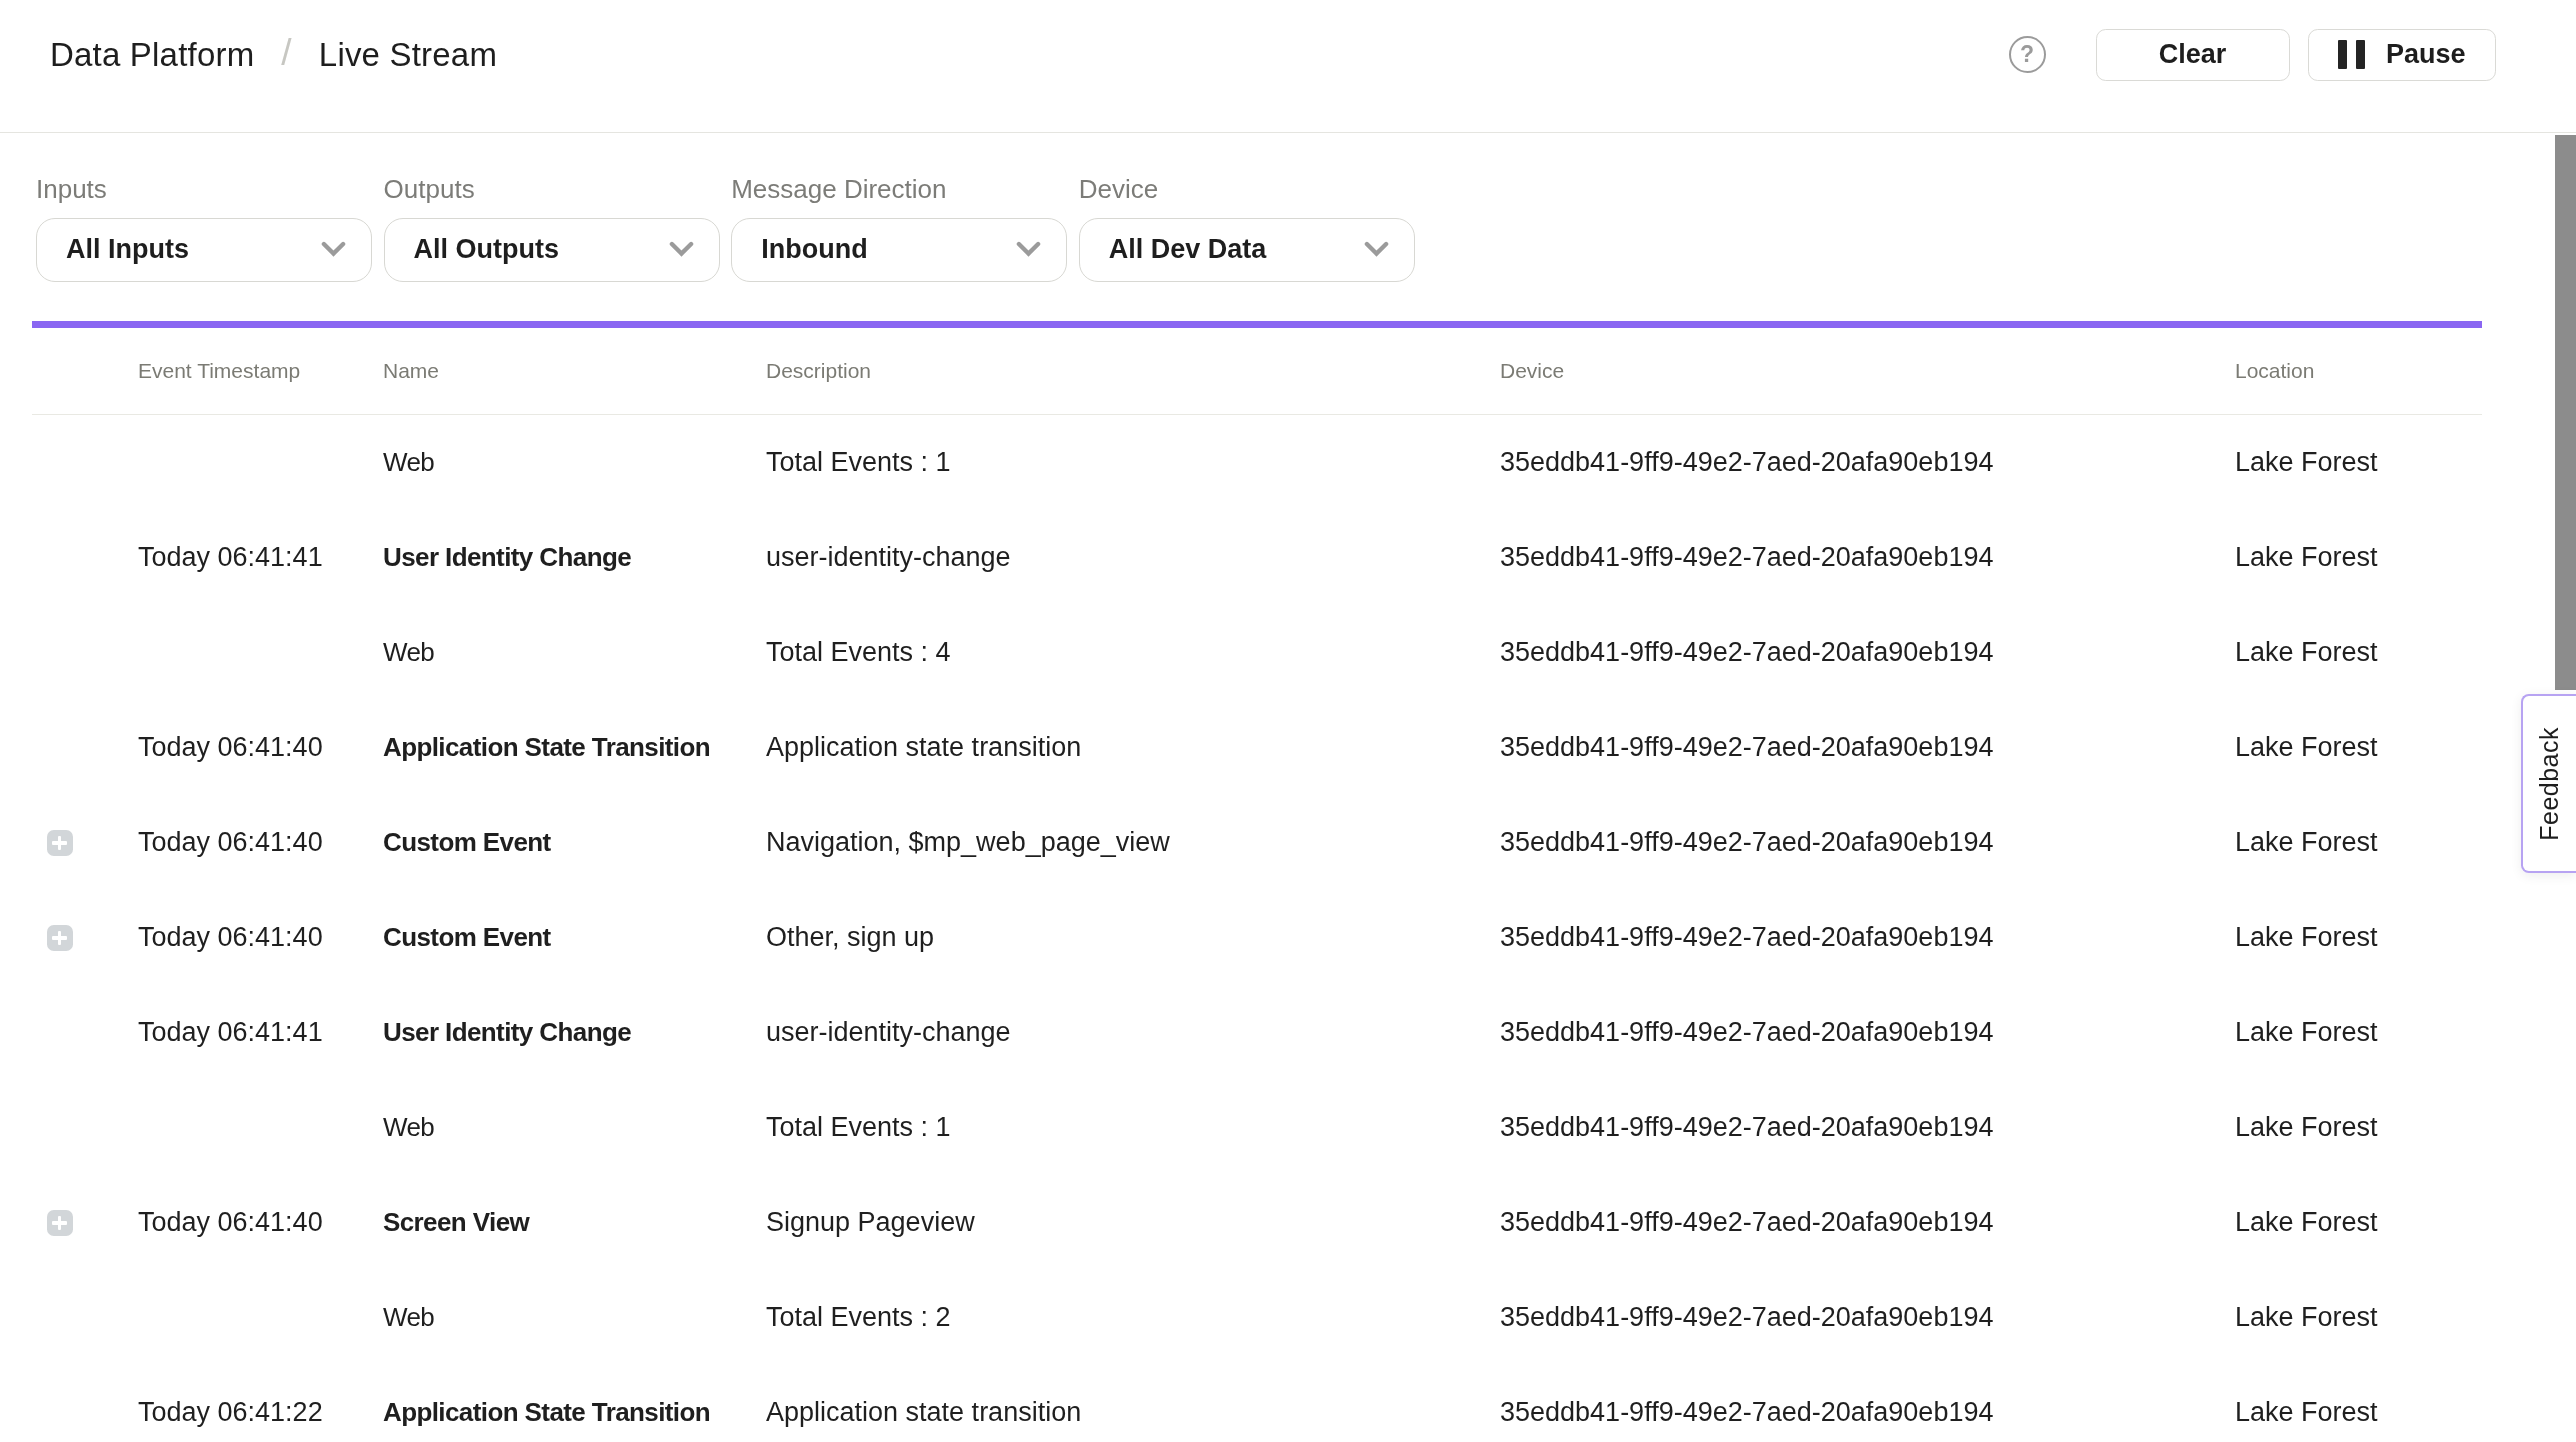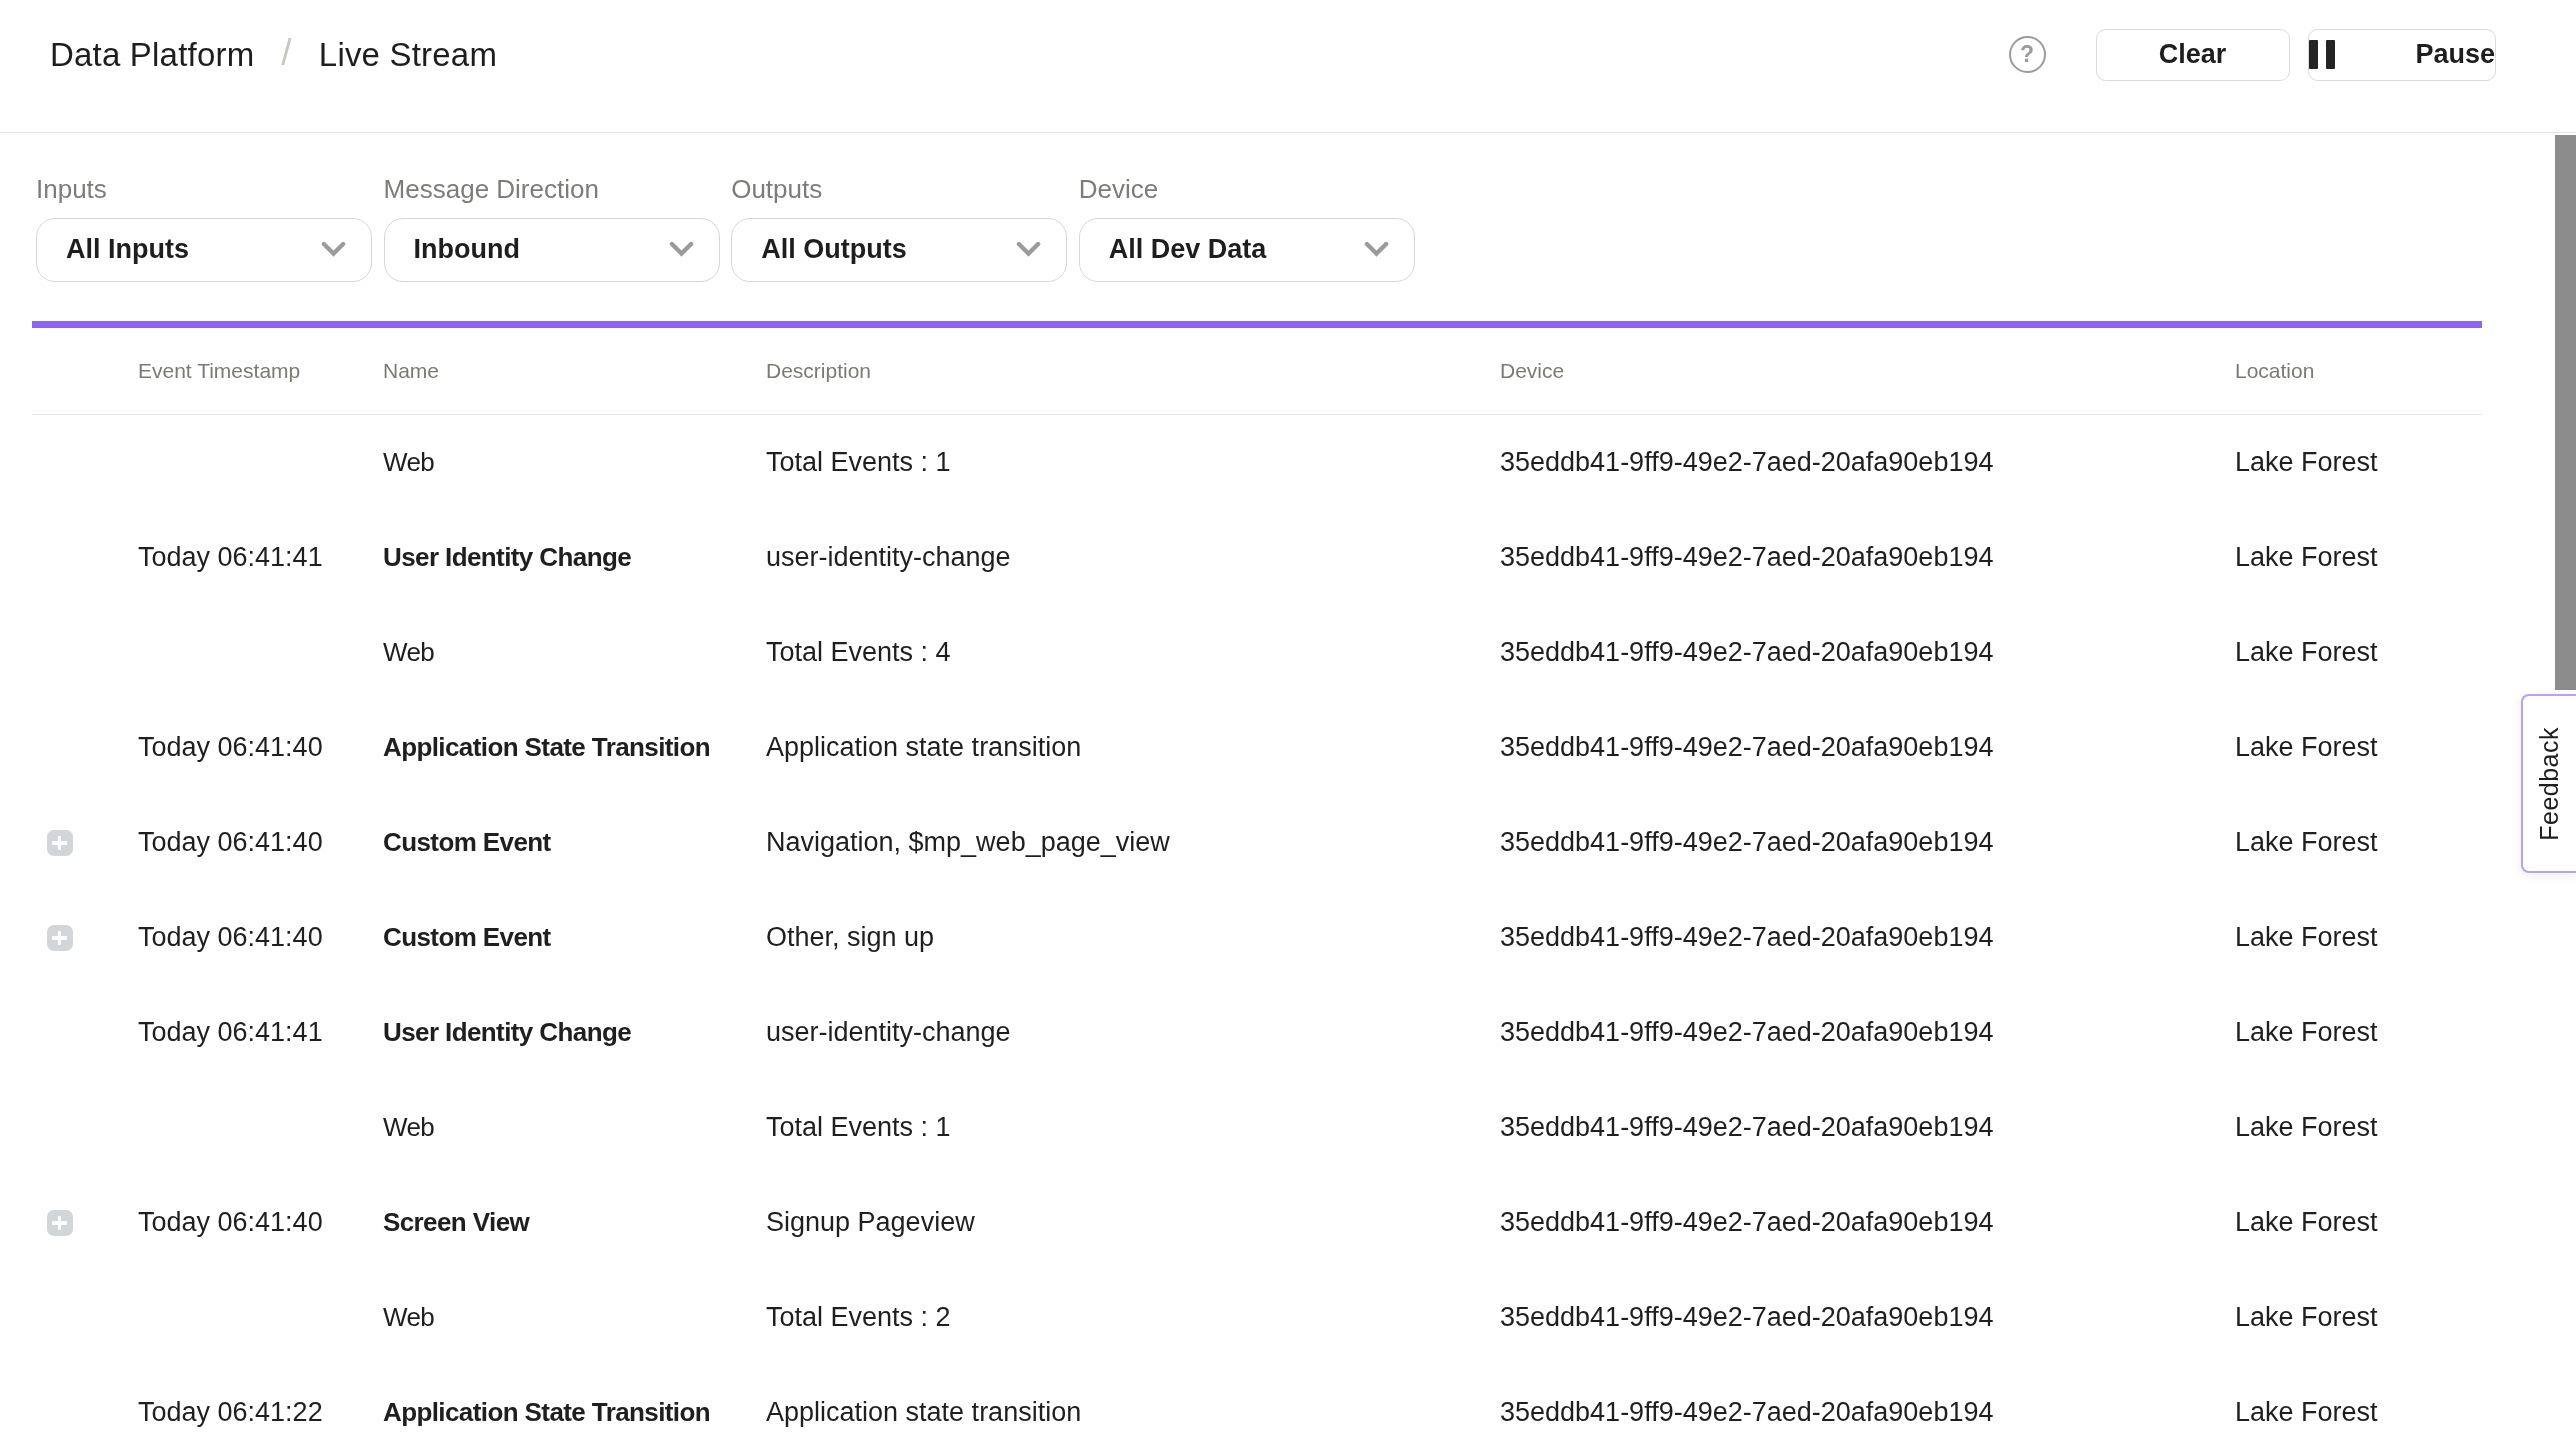--- a/index.html
+++ b/index.html
@@ -35,21 +35,21 @@
   .btn {
     height: 52px;
     background: #fff;
     border: 1.9px solid #dadad6;
     border-radius: 9.7px;
     display: flex; align-items: center; justify-content: center;
     font-size: 27px; font-weight: 700; color: #1e1e1e;
     cursor: pointer;
   }
   .btn-clear { width: 194px; margin-left: 50px; }
-  .btn-pause { width: 188px; margin-left: 18.4px; gap: 21.4px; justify-content: space-between; }
+  .btn-pause { width: 188px; margin-left: 18.4px; gap: 21.4px; }
   .pause-icon { display: flex; gap: 8.7px; }
   .pause-icon i { display: block; width: 8.7px; height: 29px; background: #242424; border-radius: 1px; }
 
   
   .filters { padding: 42px 0 0 36px; display: flex; gap: 11.6px; }
   .filter { width: 336px; }
   .filter-label { font-size: 26px; color: #7c7c78; line-height: 29px; margin-bottom: 13.6px; }
   .selectbox {
     height: 64px;
     border: 1.9px solid #d8d8d3;
@@ -153,34 +153,34 @@
     <div class="selectbox">
       <span>All Inputs</span>
       <span class="chev">
         <svg width="25" height="16.5" viewBox="0 0 26 17">
             <path d="M3 3 L13 13 L23 3" stroke="#9b9b9b" stroke-width="4.5" fill="none" stroke-linecap="round"></path>
           </svg>
       </span>
     </div>
   </div>
   <div class="filter">
-    <div class="filter-label">Message Direction</div>
+    <div class="filter-label">Outputs</div>
     <div class="selectbox">
-      <span>Inbound</span>
+      <span>All Outputs</span>
       <span class="chev">
         <svg width="25" height="16.5" viewBox="0 0 26 17">
             <path d="M3 3 L13 13 L23 3" stroke="#9b9b9b" stroke-width="4.5" fill="none" stroke-linecap="round"></path>
           </svg>
       </span>
     </div>
   </div>
   <div class="filter">
-    <div class="filter-label">Outputs</div>
+    <div class="filter-label">Message Direction</div>
     <div class="selectbox">
-      <span>All Outputs</span>
+      <span>Inbound</span>
       <span class="chev">
         <svg width="25" height="16.5" viewBox="0 0 26 17">
             <path d="M3 3 L13 13 L23 3" stroke="#9b9b9b" stroke-width="4.5" fill="none" stroke-linecap="round"></path>
           </svg>
       </span>
     </div>
   </div>
   <div class="filter">
     <div class="filter-label">Device</div>
     <div class="selectbox">

